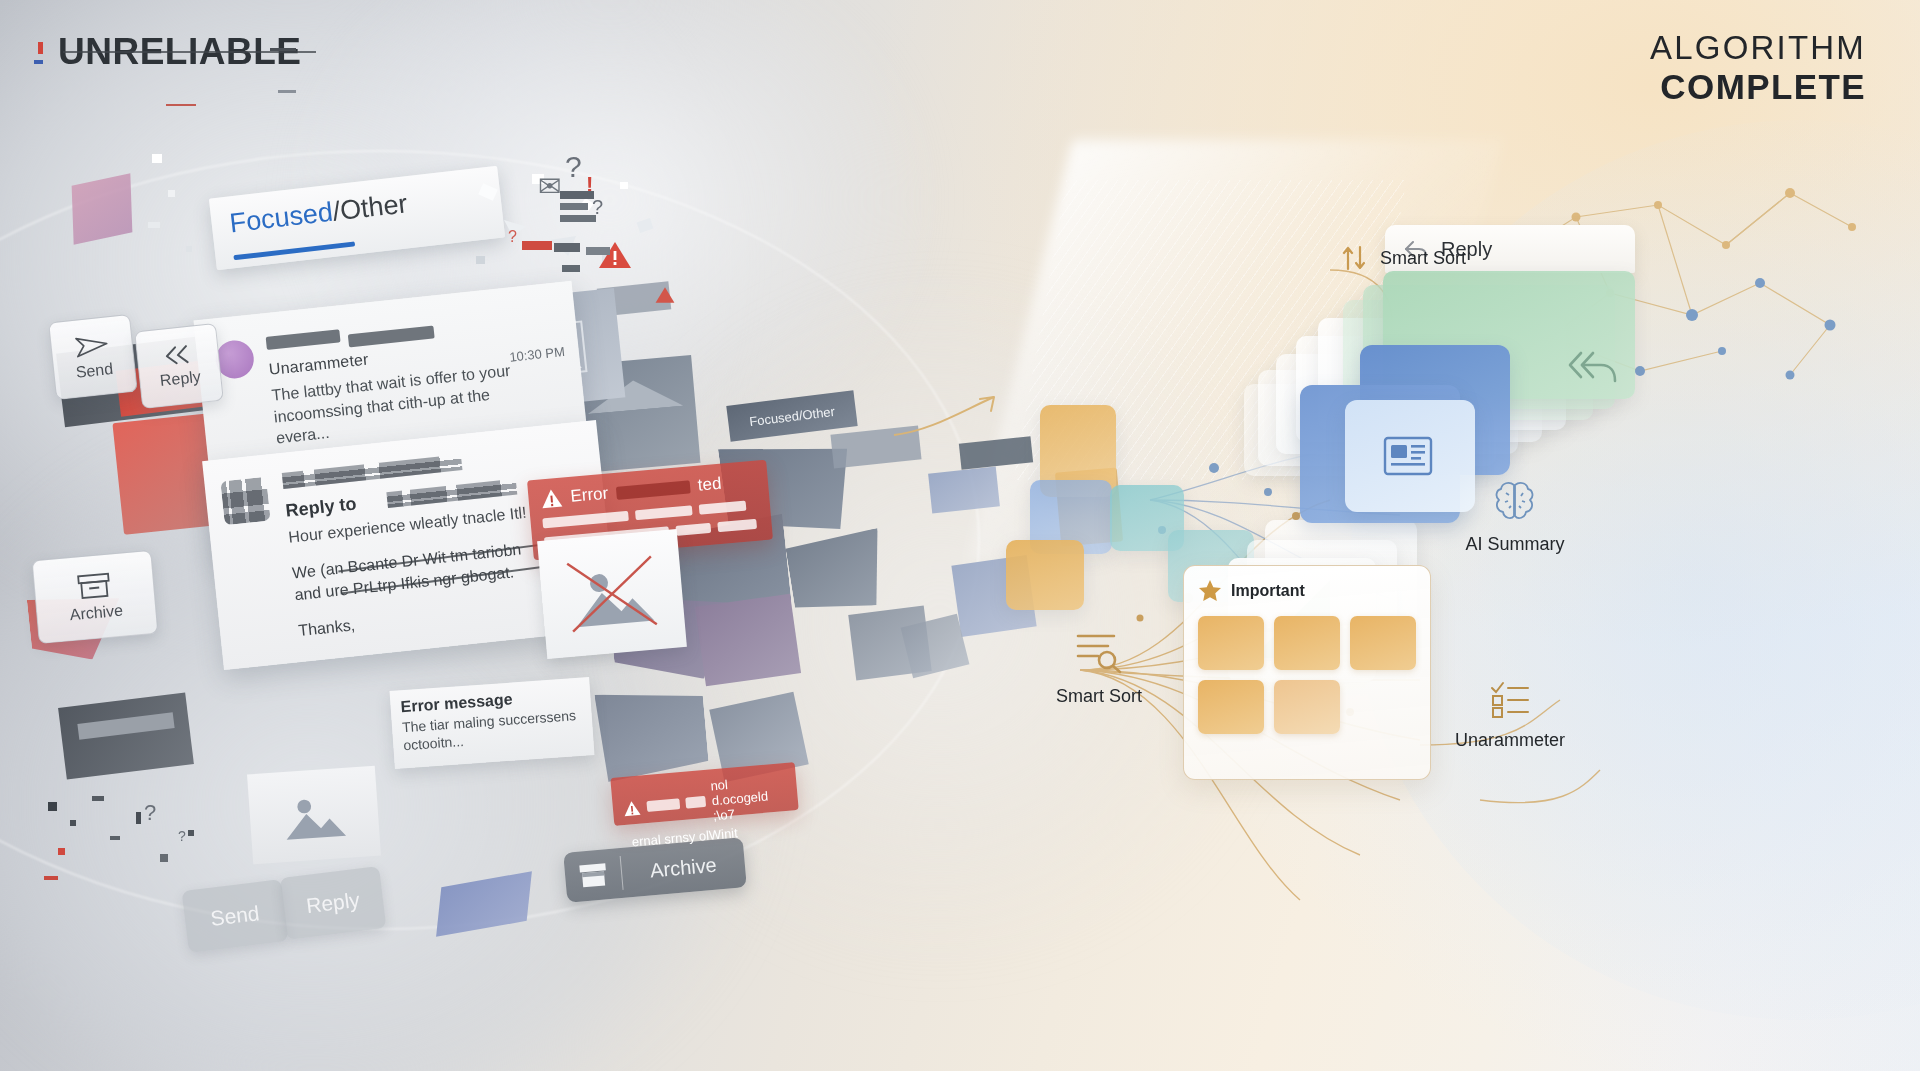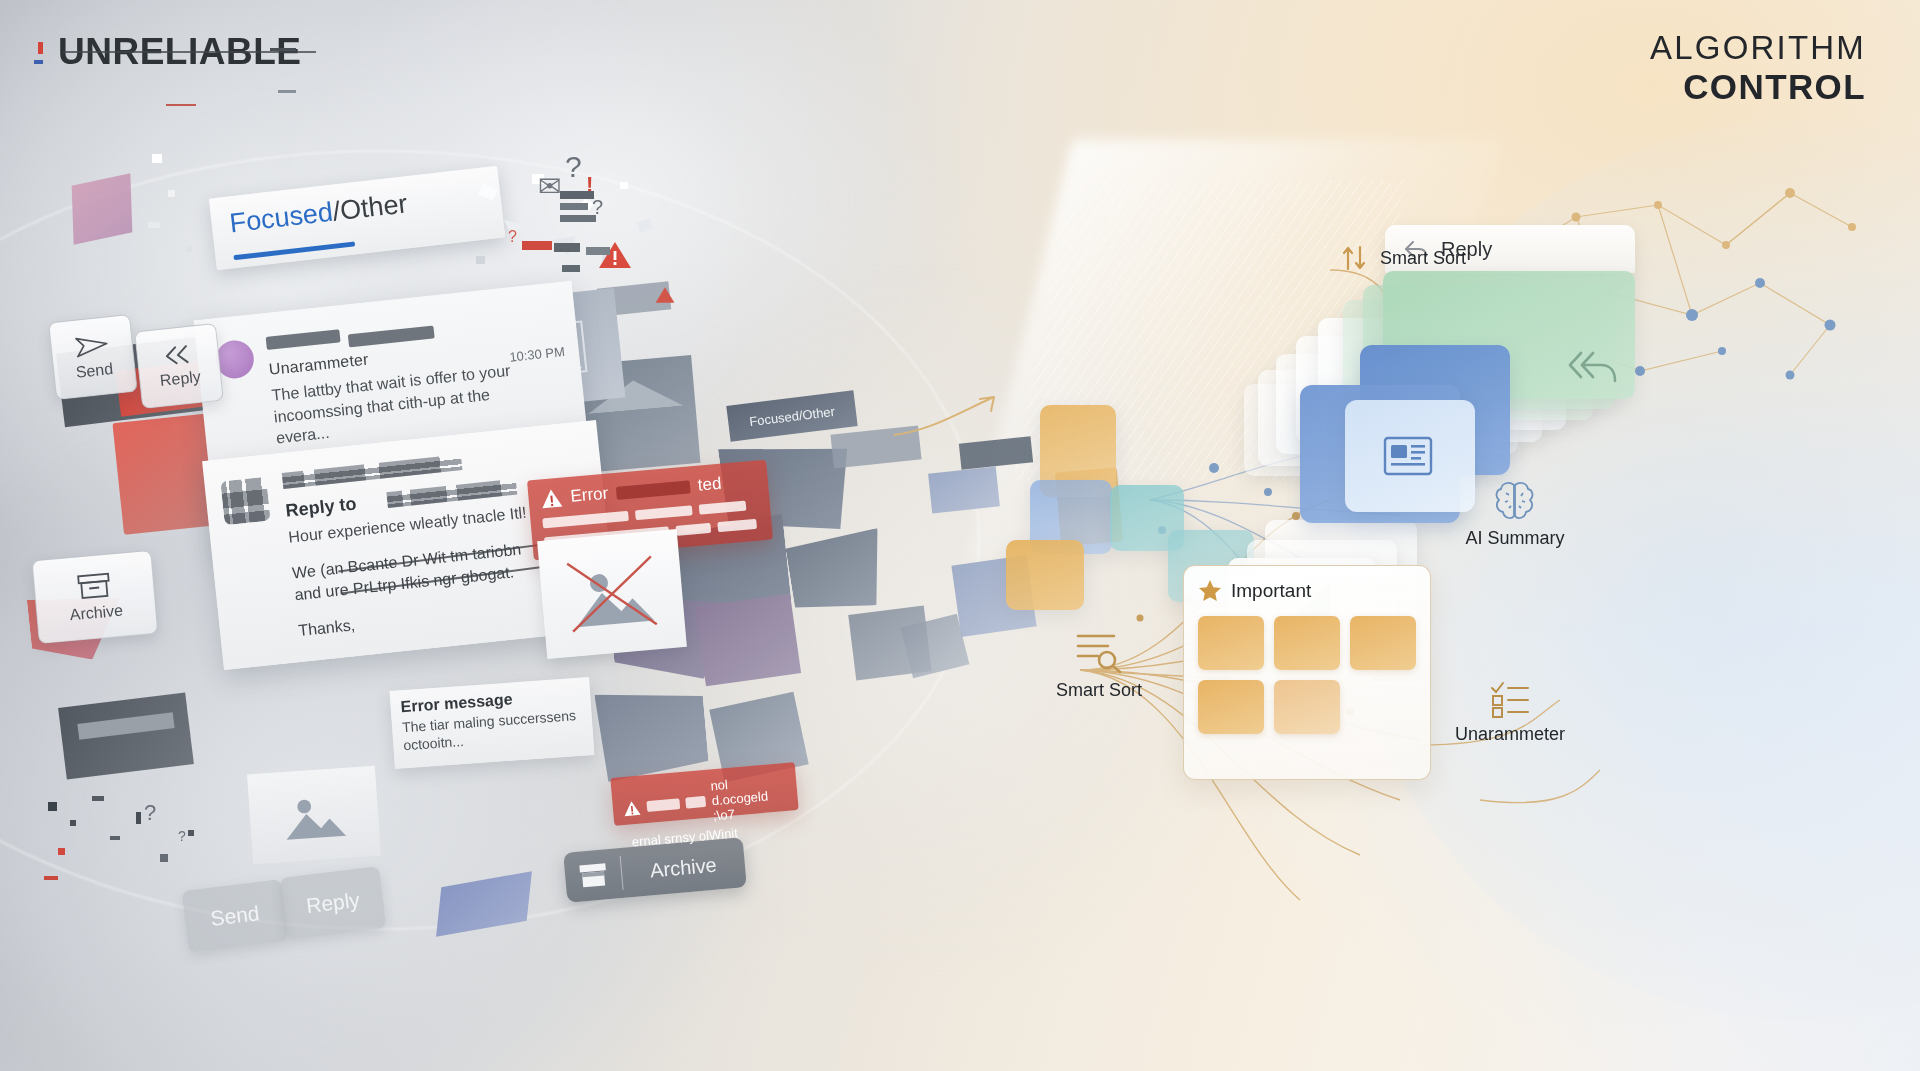--- a/index.html
+++ b/index.html
@@ -316,31 +316,31 @@
   }
 
   .important-panel {
     position: absolute; left: 183px; top: 565px; width: 248px; height: 215px;
     background: linear-gradient(175deg, rgba(255,255,255,.96), rgba(250,248,244,.93));
     border: 1px solid rgba(214,190,152,.75);
     border-radius: 12px;
     box-shadow: 0 10px 26px rgba(150,130,100,.16);
     padding: 13px 14px;
   }
-  .imp-head { display: flex; align-items: center; gap: 9px; font-size: 19px; color: #23272b; }
+  .imp-head { display: flex; align-items: center; gap: 9px; font-size: 16px; color: #23272b; font-weight: bold; }
   .imp-grid { display: grid; grid-template-columns: repeat(3, 1fr); gap: 10px; margin-top: 14px; }
   .imp-tile {
     height: 54px; border-radius: 7px;
     background: linear-gradient(160deg, #e8b465, #f0cd92);
     box-shadow: 0 2px 6px rgba(170,130,70,.2);
   }
   .imp-tile.soft { background: linear-gradient(160deg, #eec590, #f4dbb4); }
 
   .feat {
-    position: absolute; display: flex; flex-direction: column; align-items: center; gap: 6px;
+    position: absolute; display: flex; flex-direction: column; align-items: center; gap: 12px;
     color: #23272b; font-size: 18px;
   }
   .feat-smartsort-top { left: 340px; top: 245px; flex-direction: row; align-items: center; gap: 12px; }
   .feat-aisummary { left: 450px; top: 480px; width: 130px; }
   .feat-prioritize { left: 450px; top: 680px; width: 120px; }
   .feat-smartsort-bot { left: 35px; top: 630px; width: 128px; }
 
   svg { display: block; overflow: visible; }
 </style>
 </head>
@@ -364,21 +364,21 @@
   <div class="glitch-bits">
     <span class="gb" style="left:-8px;top:6px;width:5px;height:12px;background:#d1453b;"></span>
     <span class="gb" style="left:-12px;top:24px;width:9px;height:4px;background:#3d5fb0;"></span>
     <span class="gb" style="left:224px;top:12px;width:26px;height:3px;background:#4a4f55;"></span>
     <span class="gb" style="left:232px;top:54px;width:18px;height:3px;background:#8a9099;"></span>
     <span class="gb" style="left:120px;top:68px;width:30px;height:2px;background:#c25b52;"></span>
   </div>
 
   <div class="title-right">
     <div class="t1">ALGORITHM</div>
-    <div class="t2">CONTROL</div>
+    <div class="t2">COMPLETE</div>
   </div>
 
   <div class="chaos">
 
     <div class="shard" style="left:60px;top:345px;width:140px;height:74px;background:linear-gradient(130deg,#3f454d,#5d636b);transform:rotate(-7deg);opacity:.92;"></div>
     <div class="shard" style="left:118px;top:365px;width:96px;height:46px;background:linear-gradient(120deg,#c9453c,#e0675c);transform:rotate(-7deg);"></div>
     <div class="shard" style="left:118px;top:418px;width:98px;height:112px;background:linear-gradient(150deg,#e2584c,#c8746d);transform:rotate(-6deg);border-radius:3px;opacity:.9;"></div>
     <div class="shard" style="left:72px;top:180px;width:60px;height:58px;background:linear-gradient(150deg,#cf9bb5,#b98fb3);transform:rotate(-12deg) skewX(-10deg);opacity:.85;"></div>
     <div class="shard" style="left:30px;top:595px;width:92px;height:66px;background:linear-gradient(150deg,#d0564c,#bf6f84);transform:rotate(-6deg);clip-path:polygon(0 0,100% 12%,64% 100%,0 74%);opacity:.85;"></div>
     <div class="shard" style="left:62px;top:700px;width:128px;height:72px;background:linear-gradient(130deg,#454b53,#646a72);transform:rotate(-7deg);opacity:.9;"></div>

